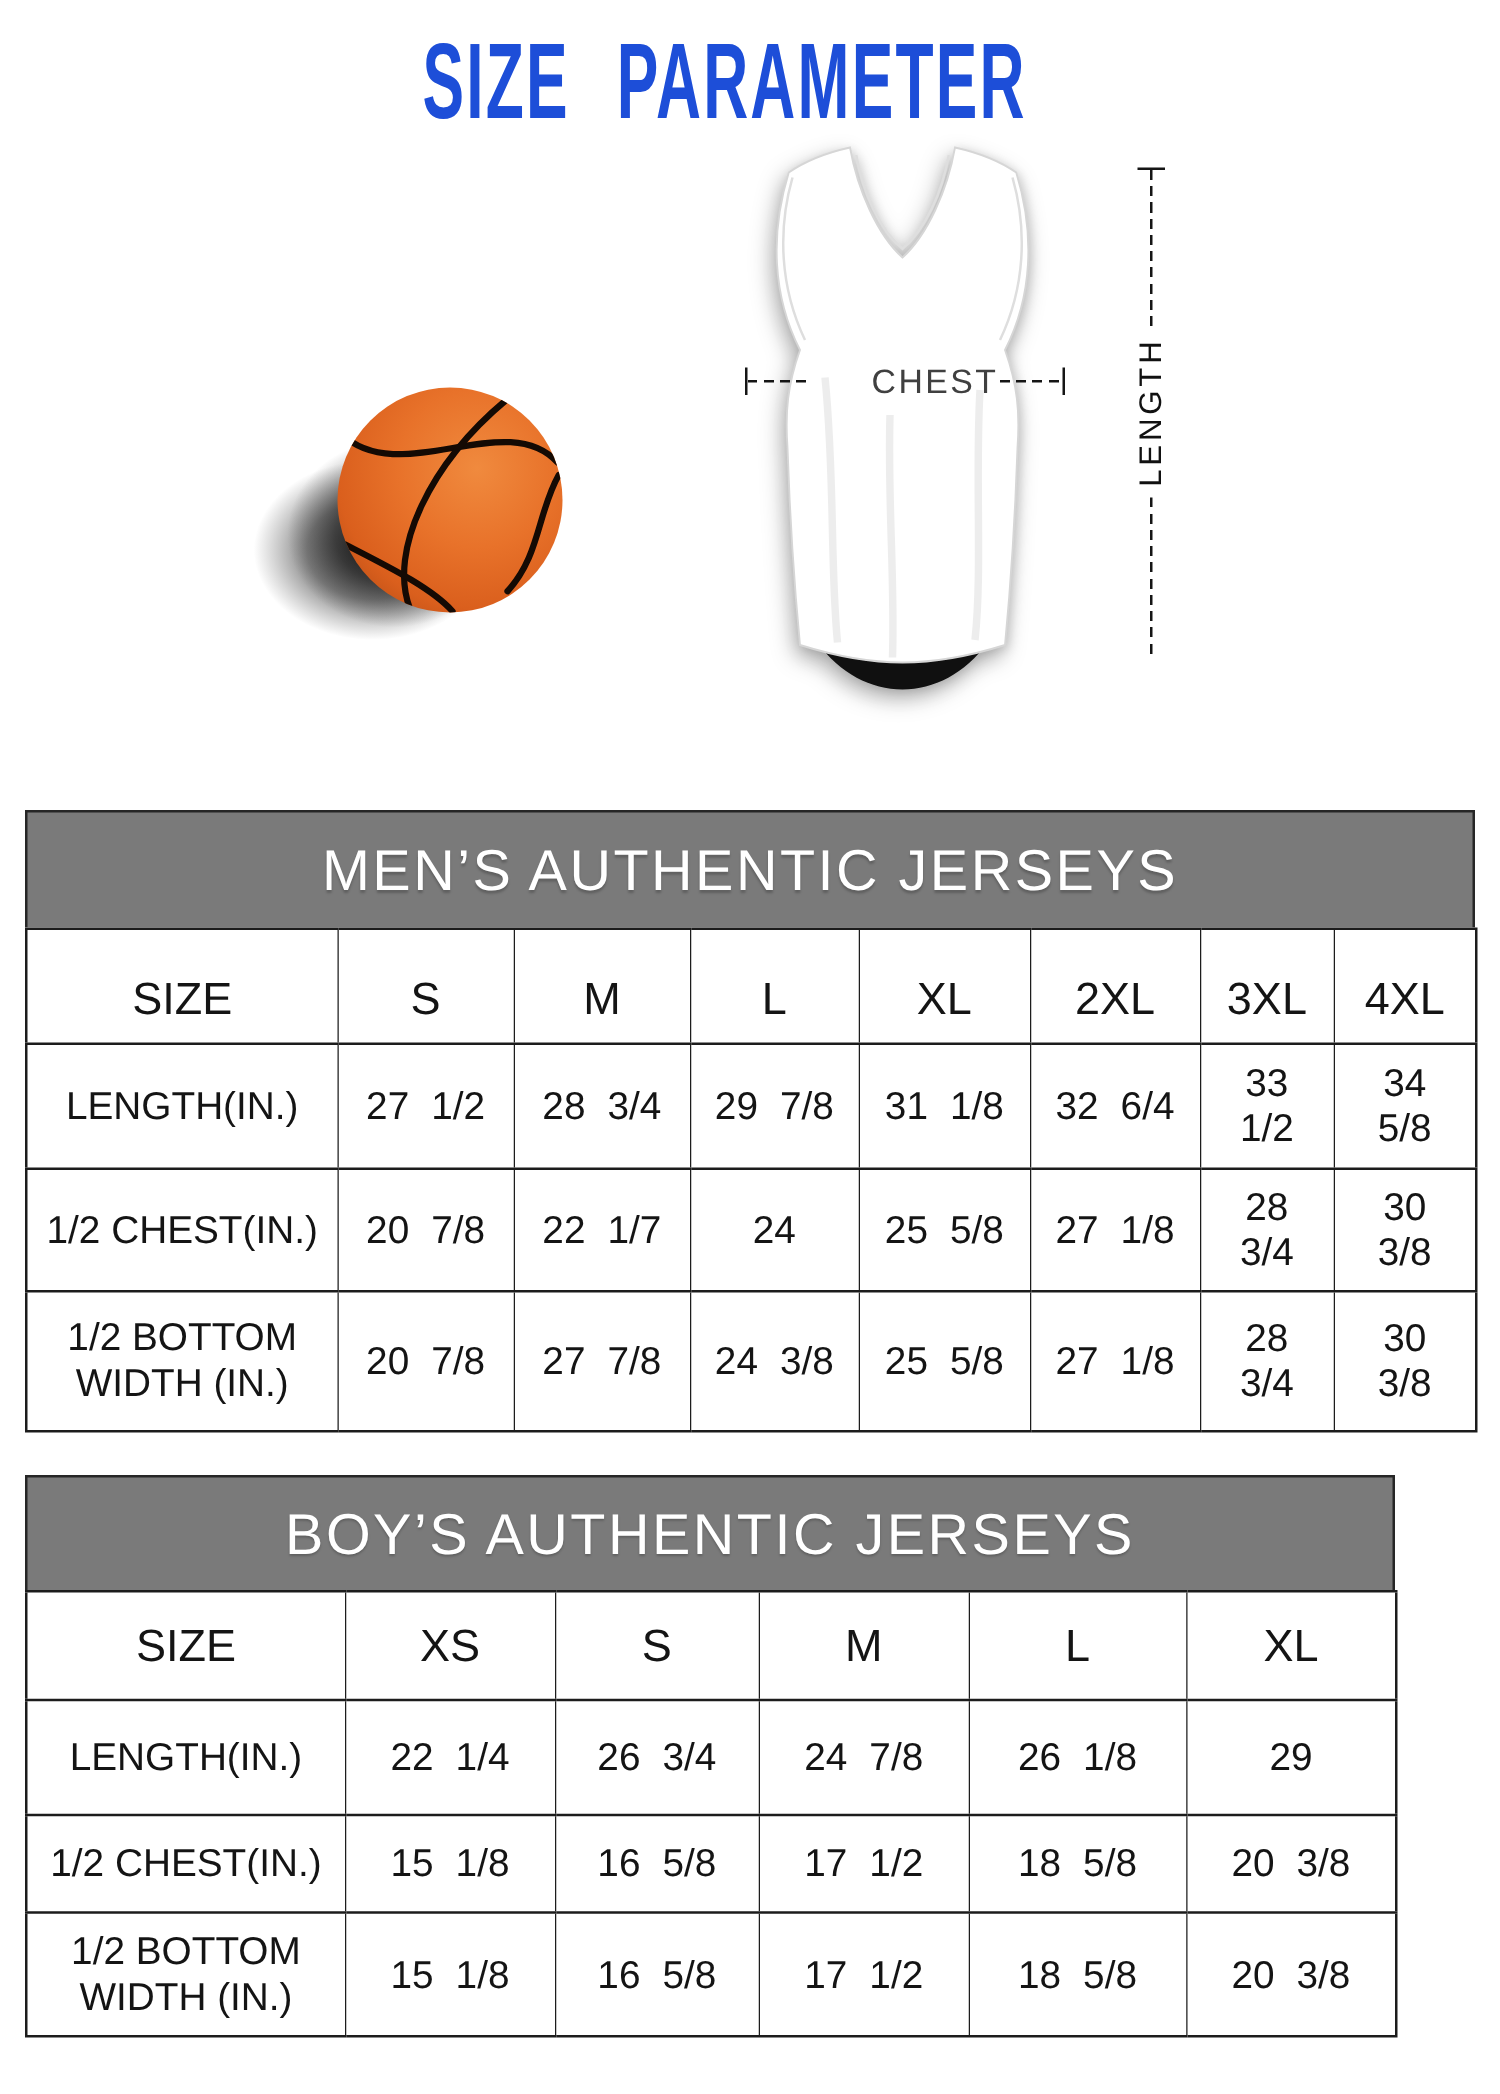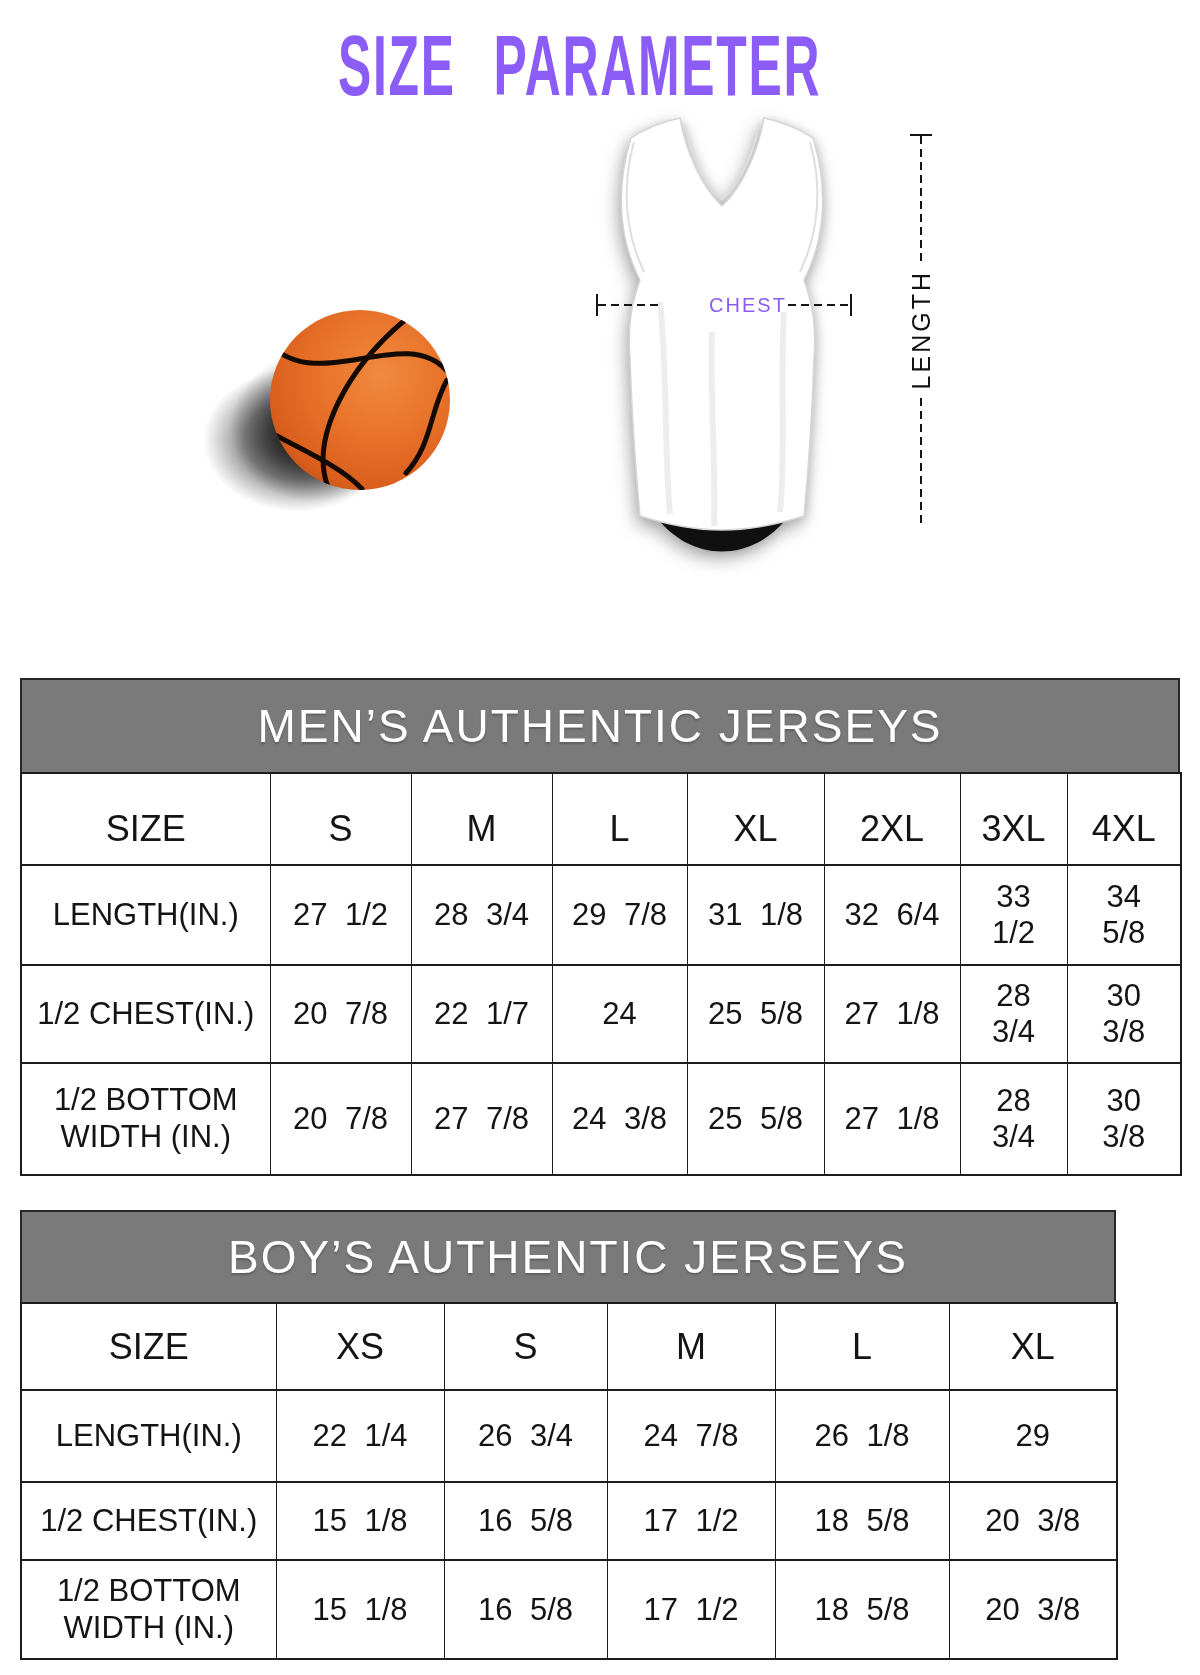--- a/index.html
+++ b/index.html
@@ -5,53 +5,53 @@
   html,body{margin:0;padding:0;background:#ffffff;}
   #canvas{
     position:relative;width:1200px;height:1675px;margin:0 auto;
     background:#ffffff;color:#141414;overflow:hidden;
     font-family:"Liberation Sans", sans-serif;
   }
 
   
   .page-title{
     position:absolute;top:22px;left:0;width:1160px;text-align:center;
-    font-size:86px;font-weight:bold;line-height:1;white-space:nowrap;color:#8b5cf6;
+    font-size:86px;font-weight:bold;line-height:1;white-space:nowrap;color:#1d4ed8;
   }
   .page-title .squeeze{
     display:inline-block;transform:scaleX(.58);transform-origin:center;
     letter-spacing:3px;word-spacing:38px;
   }
 
   
   .ball-svg{position:absolute;left:195px;top:292px;width:270px;height:240px;}
   .jersey-svg{
     position:absolute;left:594px;top:112px;width:256px;height:450px;
     filter:drop-shadow(-3px 7px 9px rgba(0,0,0,.30)) drop-shadow(2px 2px 4px rgba(0,0,0,.12));
   }
   .chest-line{
     position:absolute;left:596px;top:290px;width:256px;height:30px;
     display:flex;align-items:center;z-index:5;
   }
   .tick-v{width:2px;height:22px;background:#151515;}
   .dash-h{flex:1;height:2px;background:repeating-linear-gradient(90deg,#151515 0 8px,transparent 8px 13px);}
-  .chest-label{font-size:20px;letter-spacing:2px;color:#8b5cf6;padding:0 1px;margin-left:48px;}
+  .chest-label{font-size:27px;letter-spacing:2px;color:#404040;padding:0 1px;margin-left:48px;}
   .length-line{
     position:absolute;left:906px;top:134px;width:30px;height:390px;
     display:flex;flex-direction:column;align-items:center;
   }
   .tick-h{height:2px;width:22px;background:#151515;}
   .dash-v{flex:1;width:2px;background:repeating-linear-gradient(180deg,#151515 0 8px,transparent 8px 13px);}
   .length-label{
     writing-mode:vertical-rl;transform:rotate(180deg);
     font-size:25px;letter-spacing:3px;color:#111;padding:8px 0;
   }
 
   
-  .table-block{position:absolute;left:20px;margin-top:30px;}
+  .table-block{position:absolute;left:20px;}
   #mens-table-block{top:648px;width:1160px;}
   #boys-table-block{top:1180px;width:1096px;}
   .band{
     background:#7a7a7a;border:2px solid #262626;border-bottom:none;
     display:flex;align-items:center;justify-content:center;
     color:#ffffff;font-size:46px;letter-spacing:2px;
     text-shadow:0 2px 2px rgba(0,0,0,.22);
   }
   #mens-table-block .band{height:92px;}
   #boys-table-block .band{height:90px;}

